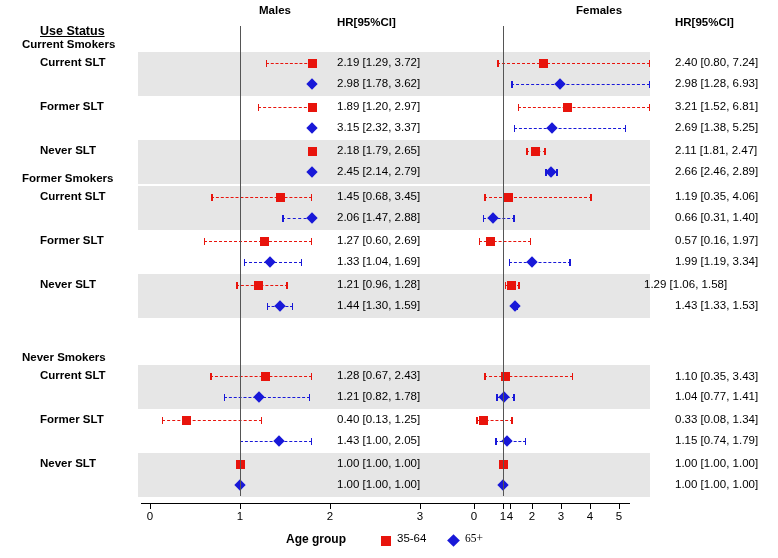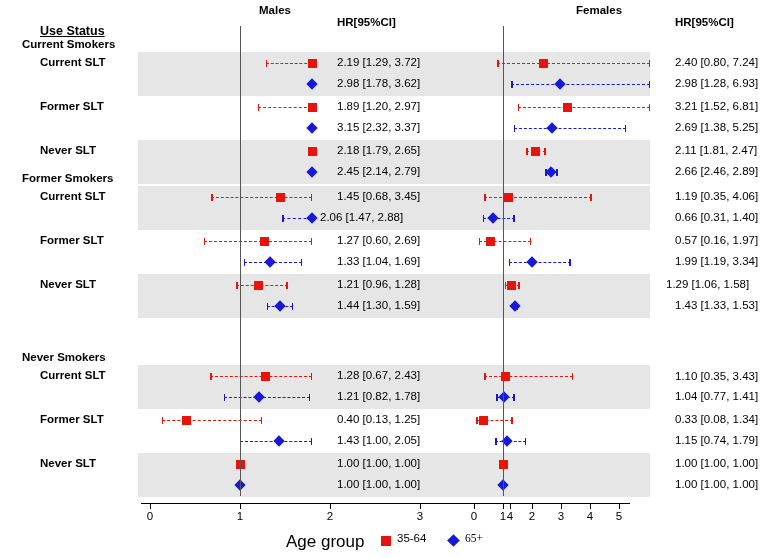--- a/index.html
+++ b/index.html
@@ -31,21 +31,21 @@
   .cap{position:absolute;width:1.4px;height:7px;}
   .cap.red{background:#e8140c;}
   .cap.blue{background:#1818d8;}
   .sq{position:absolute;width:9px;height:9px;background:#e8140c;}
   .dia{position:absolute;width:8px;height:8px;background:#1818d8;transform:rotate(45deg);}
 
   .tick{position:absolute;width:1.2px;height:6px;background:#000;}
   .axisbase{position:absolute;height:1.4px;background:#000;}
   .ticklbl{position:absolute;font-size:11.5px;text-align:center;}
 
-  .legend-title{font-weight:normal;font-size:17px;}
+  .legend-title{font-weight:bold;font-size:12px;}
   .legend-lbl{font-size:11.5px;}
 </style>
 </head>
 <body>
 
 <div id="root">
 
   <div class="abs hdr" style="left:40px;top:24px;text-decoration:underline;">Use Status</div>
   <div class="abs colhdr" style="left:259px;top:4px;">Males</div>
   <div class="abs colhdr" style="left:337px;top:16px;">HR[95%CI]</div>
@@ -208,30 +208,30 @@
       <div class="hrtext" style="left:675px;top:77px;">2.98 [1.28, 6.93]</div>
       <div class="hrtext" style="left:337px;top:100px;">1.89 [1.20, 2.97]</div>
       <div class="hrtext" style="left:337px;top:121px;">3.15 [2.32, 3.37]</div>
       <div class="hrtext" style="left:675px;top:100px;">3.21 [1.52, 6.81]</div>
       <div class="hrtext" style="left:675px;top:121px;">2.69 [1.38, 5.25]</div>
       <div class="hrtext" style="left:337px;top:144px;">2.18 [1.79, 2.65]</div>
       <div class="hrtext" style="left:337px;top:165px;">2.45 [2.14, 2.79]</div>
       <div class="hrtext" style="left:675px;top:144px;">2.11 [1.81, 2.47]</div>
       <div class="hrtext" style="left:675px;top:165px;">2.66 [2.46, 2.89]</div>
       <div class="hrtext" style="left:337px;top:190px;">1.45 [0.68, 3.45]</div>
-      <div class="hrtext" style="left:320px;top:211px;text-align:center;">2.06 [1.47, 2.88]</div>
+      <div class="hrtext" style="left:337px;top:211px;text-align:center;">2.06 [1.47, 2.88]</div>
       <div class="hrtext" style="left:675px;top:190px;">1.19 [0.35, 4.06]</div>
       <div class="hrtext" style="left:675px;top:211px;">0.66 [0.31, 1.40]</div>
       <div class="hrtext" style="left:337px;top:234px;">1.27 [0.60, 2.69]</div>
       <div class="hrtext" style="left:337px;top:255px;">1.33 [1.04, 1.69]</div>
       <div class="hrtext" style="left:675px;top:234px;">0.57 [0.16, 1.97]</div>
       <div class="hrtext" style="left:675px;top:255px;">1.99 [1.19, 3.34]</div>
       <div class="hrtext" style="left:337px;top:278px;">1.21 [0.96, 1.28]</div>
       <div class="hrtext" style="left:337px;top:299px;">1.44 [1.30, 1.59]</div>
-      <div class="hrtext" style="left:666px;top:278px;">1.29 [1.06, 1.58]</div>
+      <div class="hrtext" style="left:644px;top:278px;">1.29 [1.06, 1.58]</div>
       <div class="hrtext" style="left:675px;top:299px;">1.43 [1.33, 1.53]</div>
       <div class="hrtext" style="left:337px;top:369px;">1.28 [0.67, 2.43]</div>
       <div class="hrtext" style="left:337px;top:390px;">1.21 [0.82, 1.78]</div>
       <div class="hrtext" style="left:675px;top:370px;">1.10 [0.35, 3.43]</div>
       <div class="hrtext" style="left:675px;top:390px;">1.04 [0.77, 1.41]</div>
       <div class="hrtext" style="left:337px;top:413px;">0.40 [0.13, 1.25]</div>
       <div class="hrtext" style="left:337px;top:434px;">1.43 [1.00, 2.05]</div>
       <div class="hrtext" style="left:675px;top:413px;">0.33 [0.08, 1.34]</div>
       <div class="hrtext" style="left:675px;top:434px;">1.15 [0.74, 1.79]</div>
       <div class="hrtext" style="left:337px;top:457px;">1.00 [1.00, 1.00]</div>

